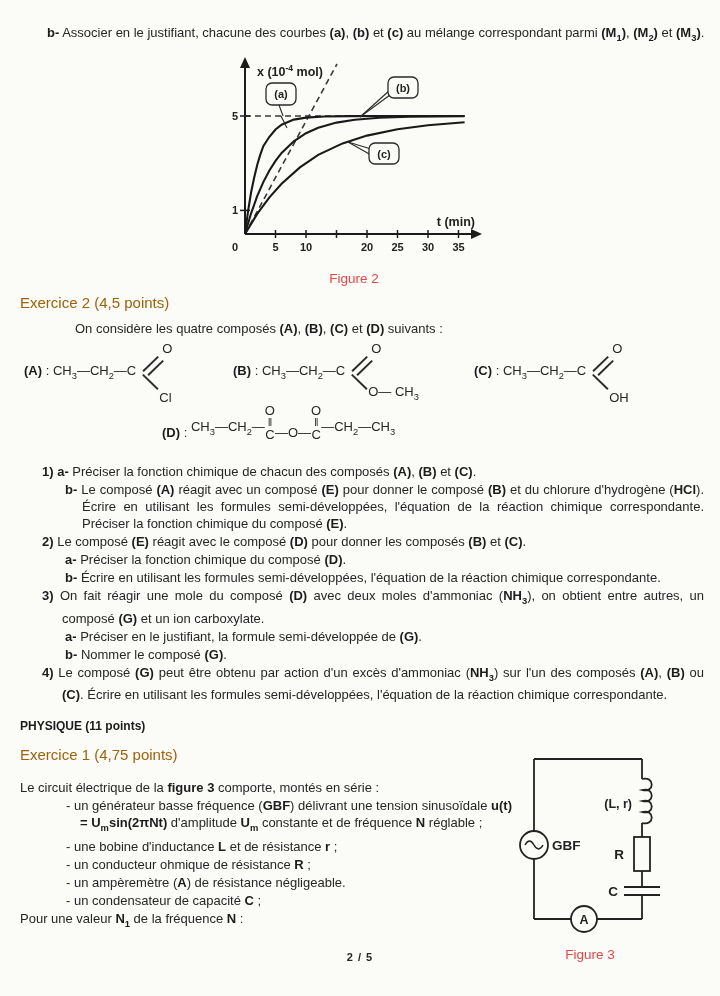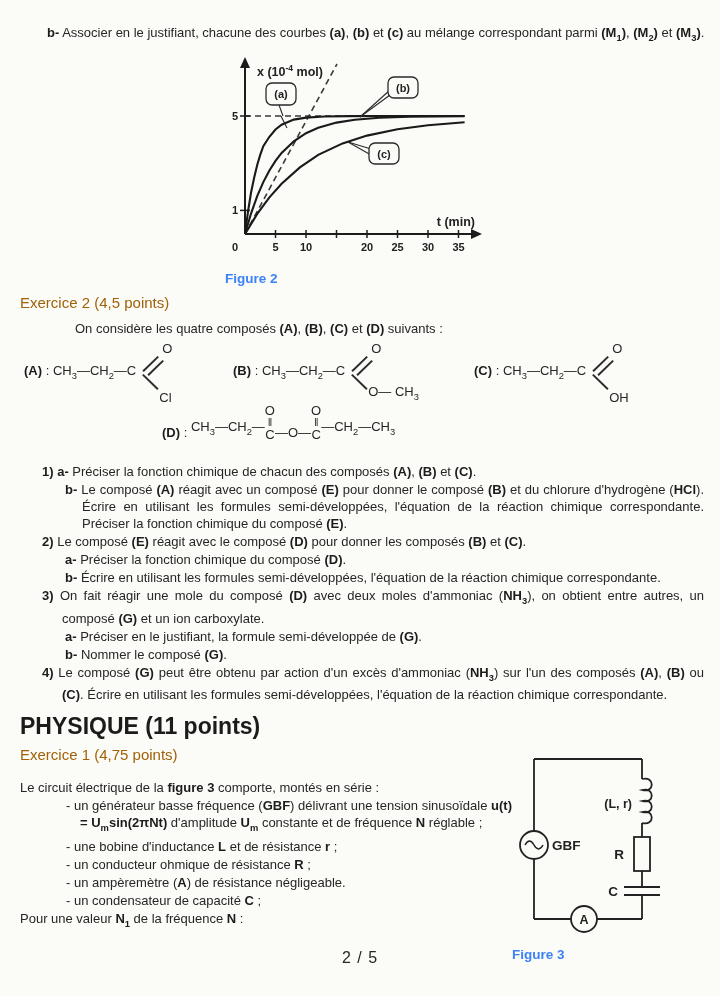--- a/index.html
+++ b/index.html
@@ -12,23 +12,23 @@
   .just{text-align:justify;}
   b{color:#1c1c1c;}
   sub{font-size:0.72em;}
   .hang-b{padding-left:48px;text-indent:-23px;}
   .q{margin:0 0 1px 0;}
   .q-top1{padding-left:62px;text-indent:-40px;}
   .q-top2{padding-left:42px;text-indent:-20px;}
   .q-sub{padding-left:62px;text-indent:-17px;}
   .bullet{padding-left:60px;text-indent:-14px;}
   .h-ex{font-size:15px;font-weight:normal;color:#a16207;}
-  .h-phys{font-size:23px;font-weight:bold;color:#1b1b1b;}
-  .caption{font-weight:bold;font-size:13.5px;text-align:left;color:#3b82f6;}
-  .pagenum{font-weight:normal;font-size:16px;letter-spacing:1px;}
+  .h-phys{font-size:12px;font-weight:bold;color:#1b1b1b;}
+  .caption{font-weight:normal;font-size:13.5px;text-align:center;color:#ef4444;}
+  .pagenum{font-weight:bold;font-size:11px;letter-spacing:1px;}
   
   .compound{position:absolute;display:flex;align-items:center;white-space:nowrap;}
   .acyl{position:relative;width:56px;height:62px;flex:0 0 auto;}
   .bd{position:absolute;width:21px;height:1.6px;background:#2c2c2c;}
   .bd-up1{left:4px;top:21px;transform:rotate(-44deg);}
   .bd-up2{left:9px;top:25px;transform:rotate(-44deg);}
   .bd-dn{left:4px;top:39px;transform:rotate(44deg);}
   .o-top{position:absolute;top:-2px;left:26px;}
   .x-bot{position:absolute;bottom:-2px;left:23px;margin-top:8px;}
   .d-row{display:flex;align-items:flex-end;white-space:nowrap;}

